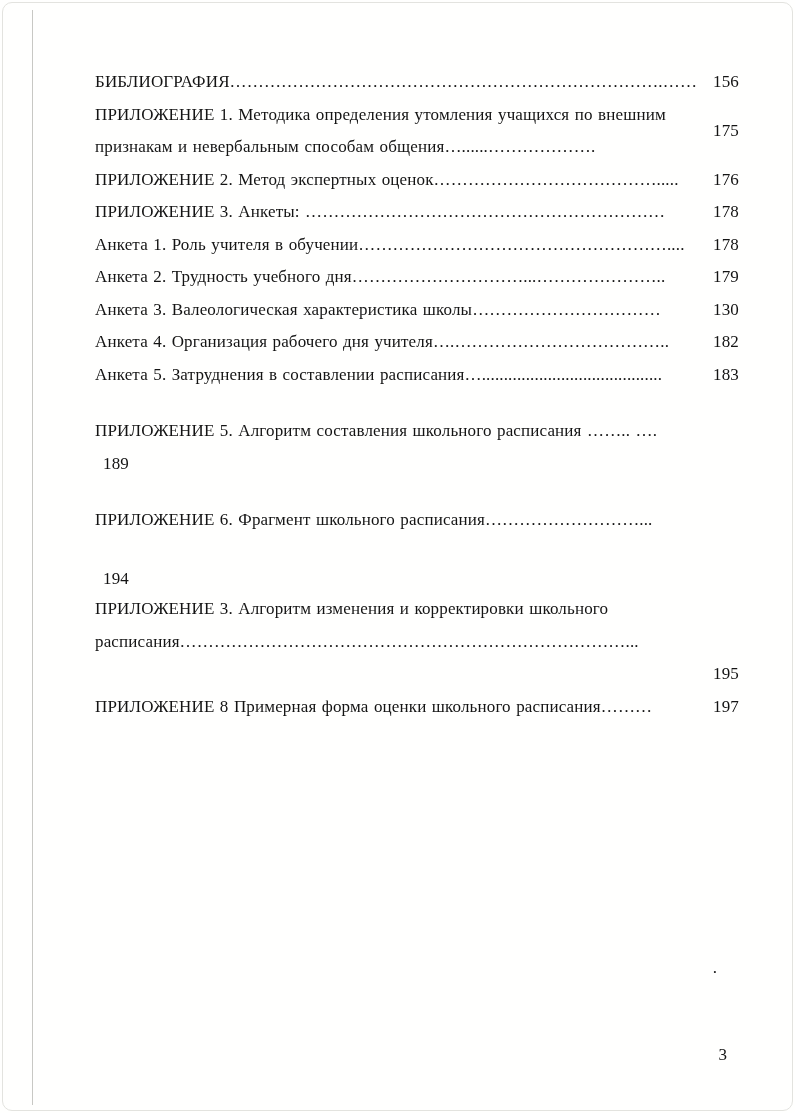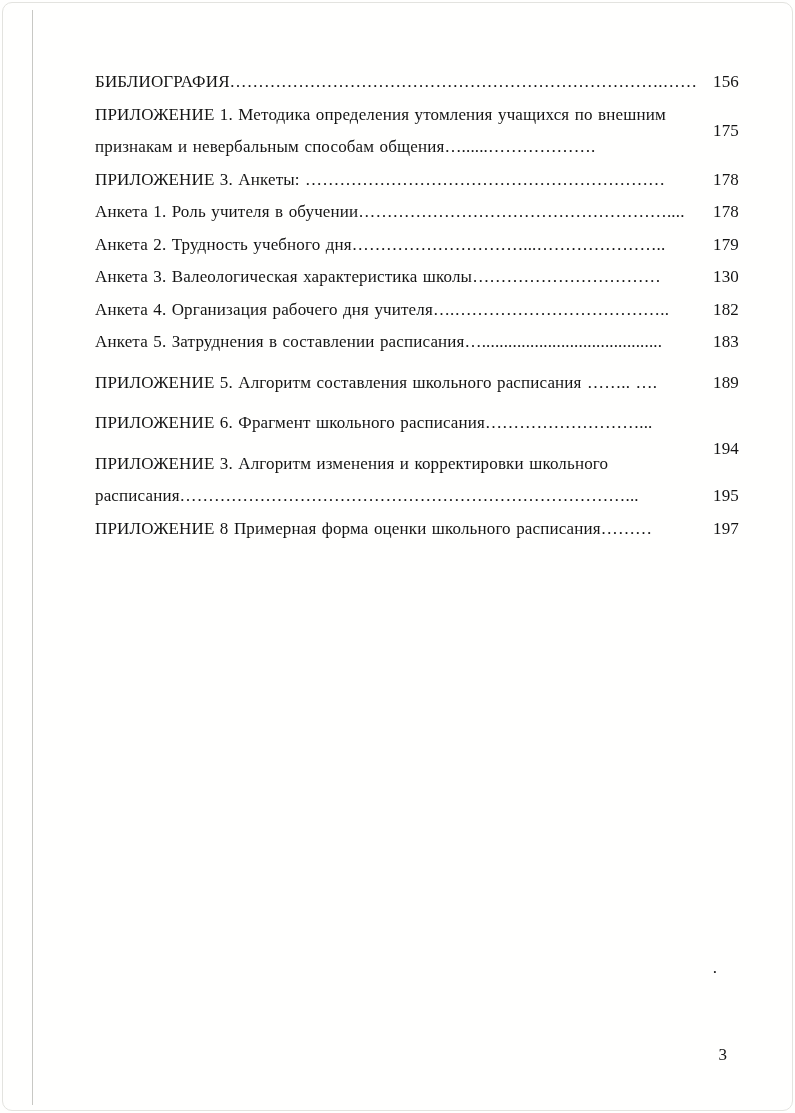--- a/index.html
+++ b/index.html
@@ -58,21 +58,21 @@
     flex: 0 0 auto;
     padding-left: 8px;
     white-space: nowrap;
   }
   
   .row.center { align-items: center; }
   
   .row.end { align-items: flex-end; }
   
   .row.low .pg { position: relative; top: 26px; }
-  .row.mt { margin-top: 8px; }
+  .row.mt { margin-top: 24px; flex-direction: column; }
 
   .stray-mark {
     position: absolute;
     top: 958px;
     right: 78px;
     font-size: 17px;
   }
   .page-number {
     position: absolute;
     bottom: 48px;
@@ -92,20 +92,24 @@
     <div class="row">
       <span class="txt">БИБЛИОГРАФИЯ………………………………………………………………….……</span>
       <span class="pg">156</span>
     </div>
 
     <div class="row center">
       <span class="txt">ПРИЛОЖЕНИЕ 1. Методика определения утомления учащихся по внешним  признакам и невербальным способам общения…......……………….</span>
       <span class="pg">175</span>
     </div>
 
+    <div class="row">
+      <span class="txt">ПРИЛОЖЕНИЕ 2. Метод экспертных оценок………………………………….....</span>
+      <span class="pg">176</span>
+    </div>
 
     <div class="row">
       <span class="txt">ПРИЛОЖЕНИЕ 3. Анкеты: ………………………………………………………</span>
       <span class="pg">178</span>
     </div>
 
     <div class="row">
       <span class="txt">Анкета 1.  Роль учителя в обучении………………………………………………....</span>
       <span class="pg">178</span>
     </div>

